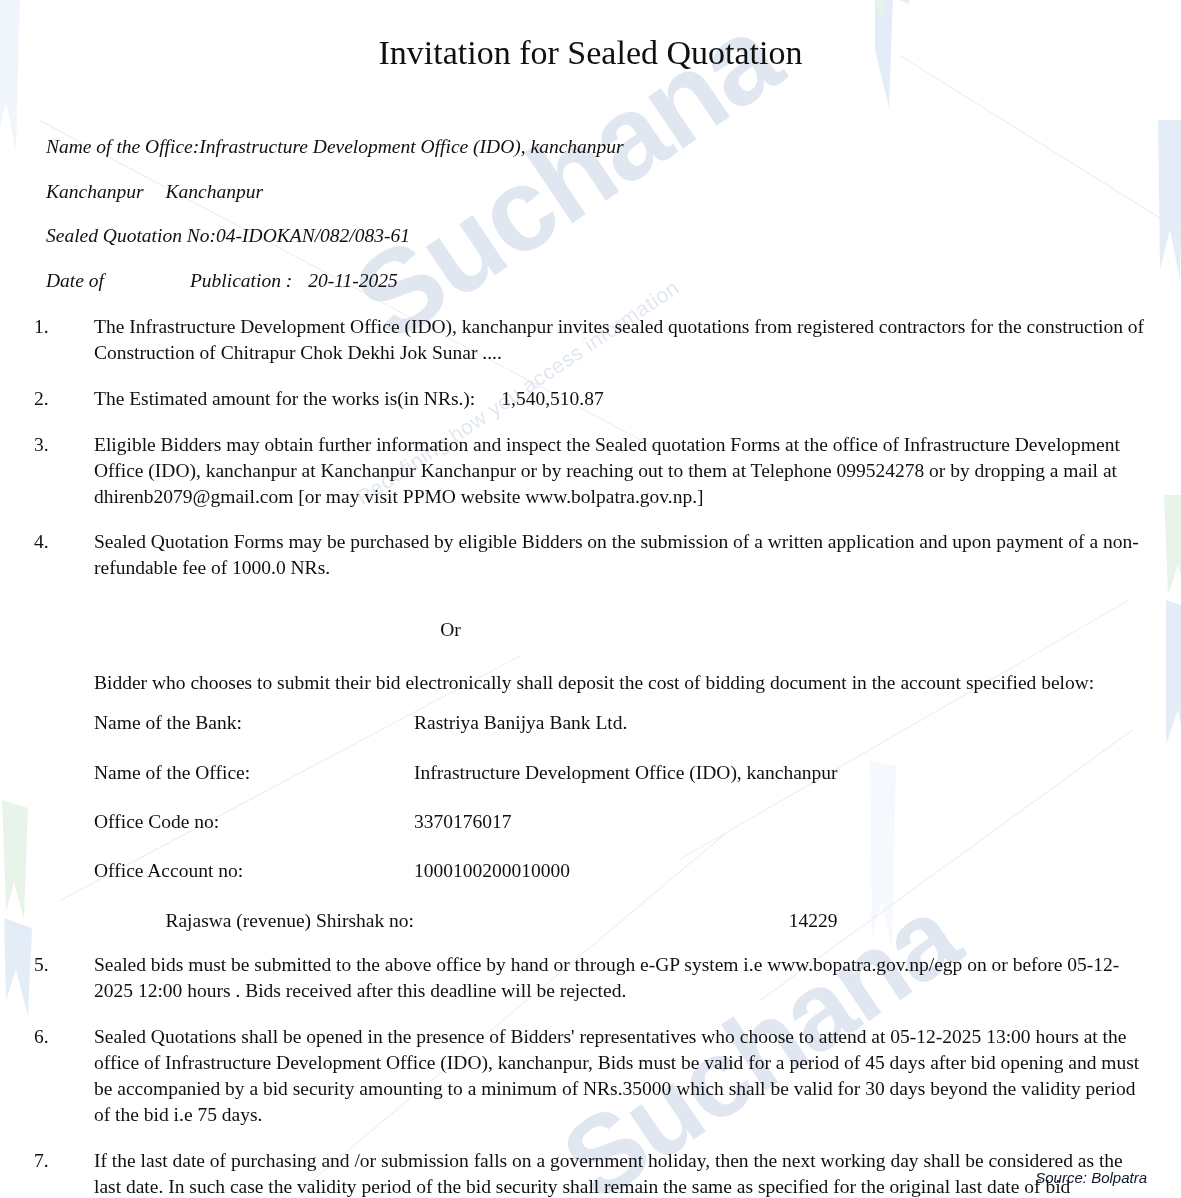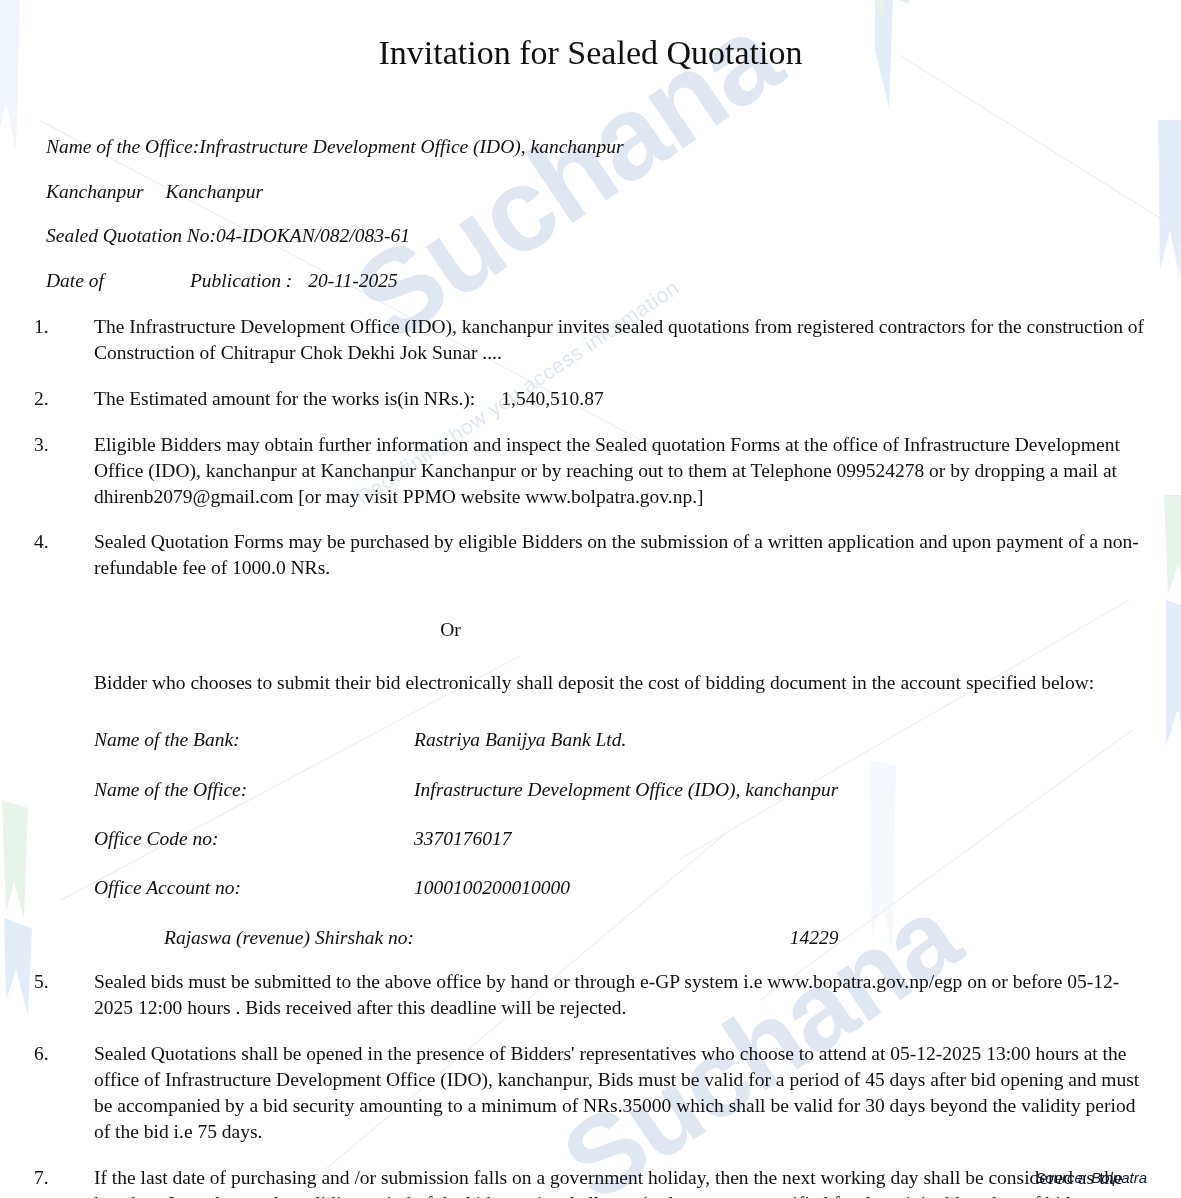--- a/index.html
+++ b/index.html
@@ -150,23 +150,22 @@
     margin-left: -340px;
   }
   .ebid-line {
     font-size: 19.5px;
     margin-top: 27px;
     line-height: 1.33;
   }
 
   table.bank {
     border-collapse: collapse;
-    margin-top: 32px;
-    font-size: 19.5px;
-    font-style: italic;
+    margin-top: 15px;
+    font-size: 19.5px;
   }
   table.bank td {
     padding: 0 0 26px 0;
     vertical-align: top;
     line-height: 1.2;
   }
   table.bank td.lbl { width: 320px; }
   table.bank tr:last-child td { padding-bottom: 0; text-align: right; }
 
   .source {

